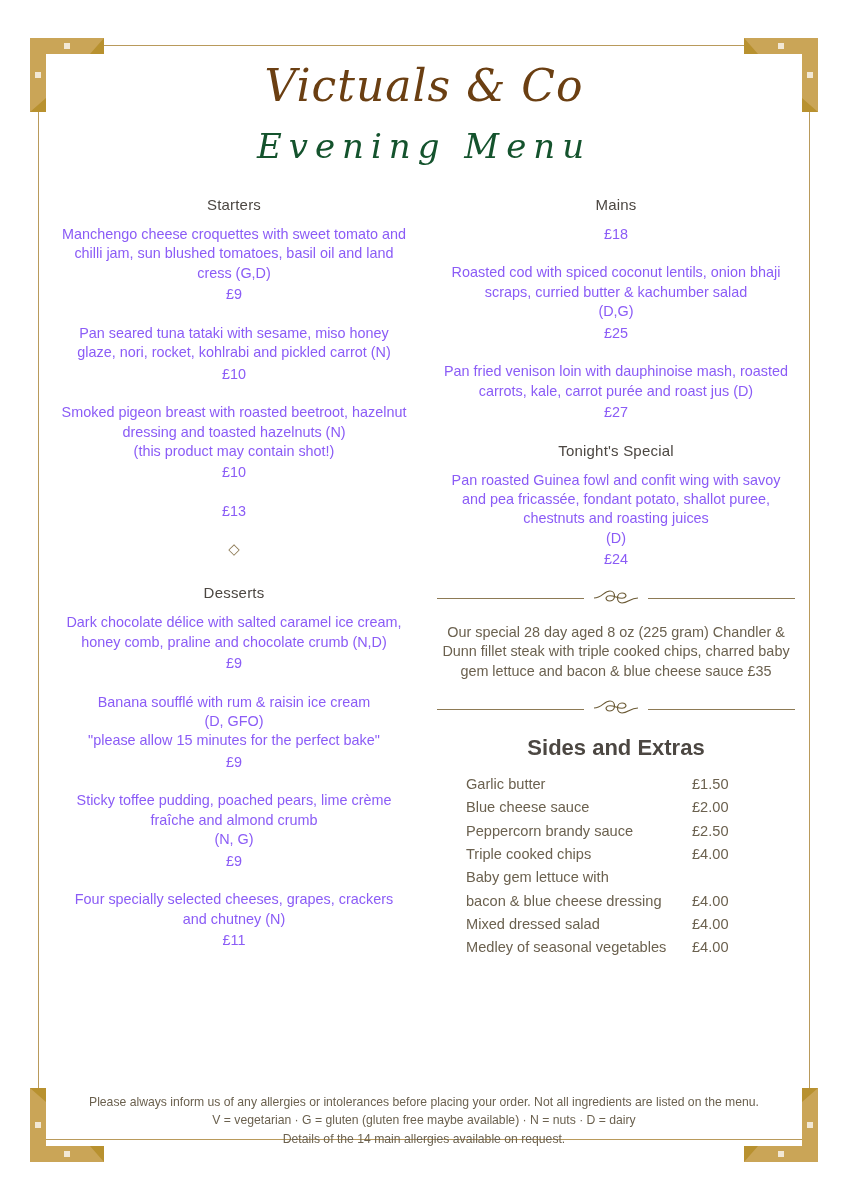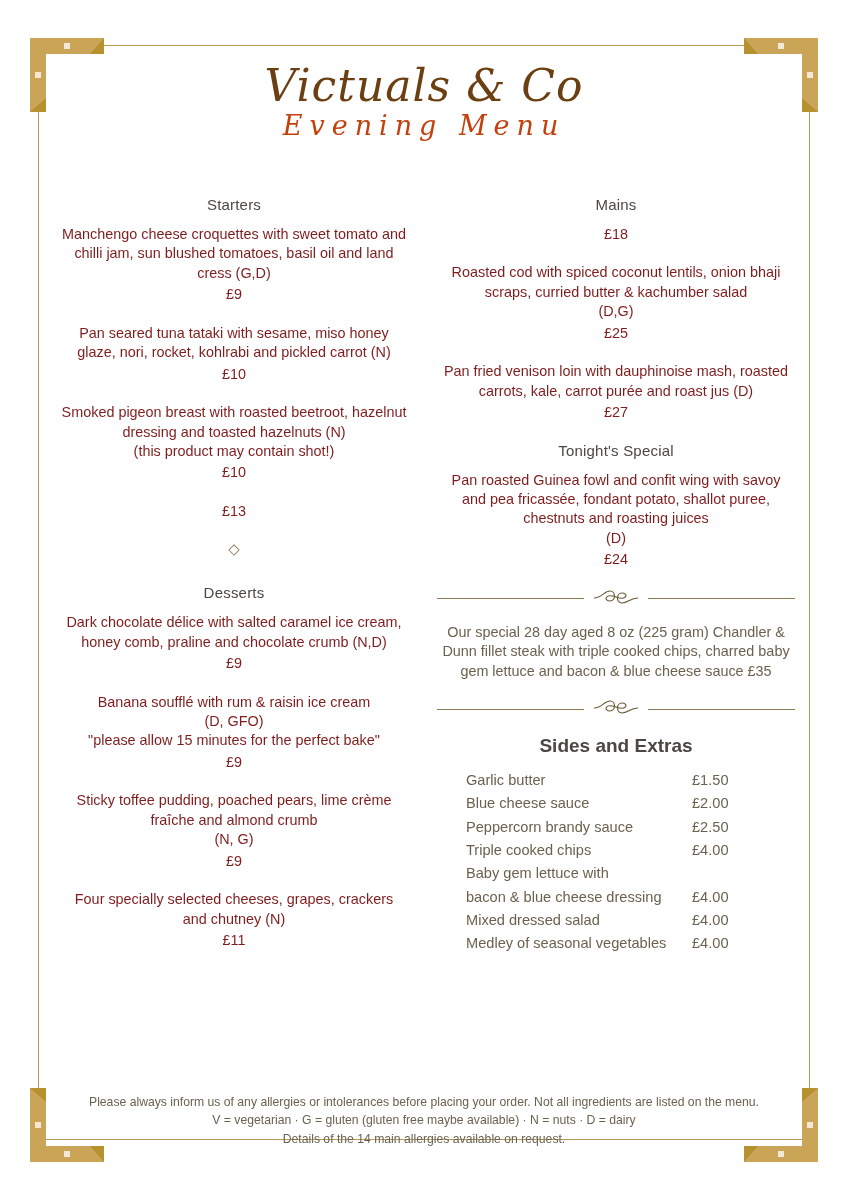--- a/index.html
+++ b/index.html
@@ -58,23 +58,24 @@
     font-family: "DejaVu Serif", serif;
     font-style: italic;
     font-size: 44px;
     color: #6b3f12;
     letter-spacing: 1px;
     line-height: 1.1;
   }
   .menu-kind {
     font-family: "DejaVu Serif", serif;
     font-style: italic;
-    font-size: 27px;
-    color: #c2410c;
+    font-size: 34px;
+    color: #14532d;
     letter-spacing: 7px;
+    margin-top: 16px;
   }
 
   
   .columns {
     position: absolute;
     left: 55px;
     top: 196px;
     width: 740px;
     display: flex;
     gap: 24px;
@@ -92,21 +93,21 @@
     font-family: "Liberation Sans", sans-serif;
     font-weight: normal;
     margin: 0 0 12px 0;
     letter-spacing: .2px;
   }
   .item {
     text-align: center;
     margin-bottom: 19px;
     line-height: 1.35;
     font-size: 14.4px;
-    color: #7f1d1d;
+    color: #8b5cf6;
   }
   .item .desc {
     display: block;
     padding: 0 6px;
   }
   .item .alt {
     display: block;
   }
   .item .price {
     display: block;
@@ -139,21 +140,21 @@
   .special-block {
     text-align: center;
     font-size: 14.4px;
     color: #6b614f;
     line-height: 1.35;
   }
 
   
   .sides-title {
     text-align: center;
-    font-size: 19px;
+    font-size: 22px;
     color: #4c4742;
     margin: 16px 0 12px 0;
   }
   .sides-list {
     margin: 0 auto;
     width: 300px;
     font-size: 14.6px;
     color: #6b614f;
     line-height: 1.6;
   }

